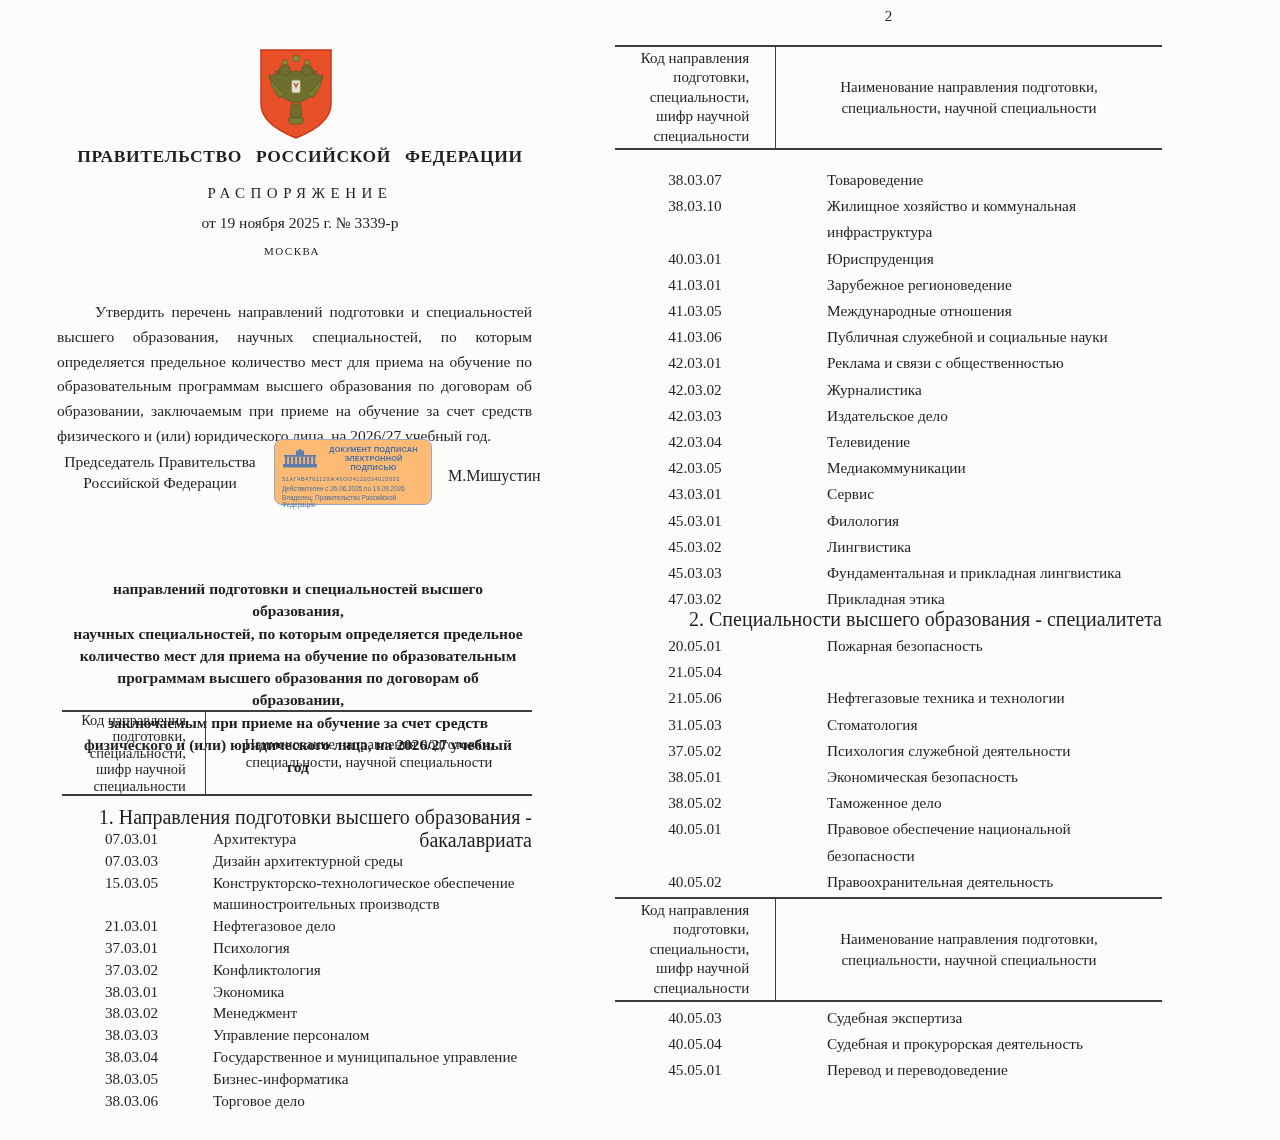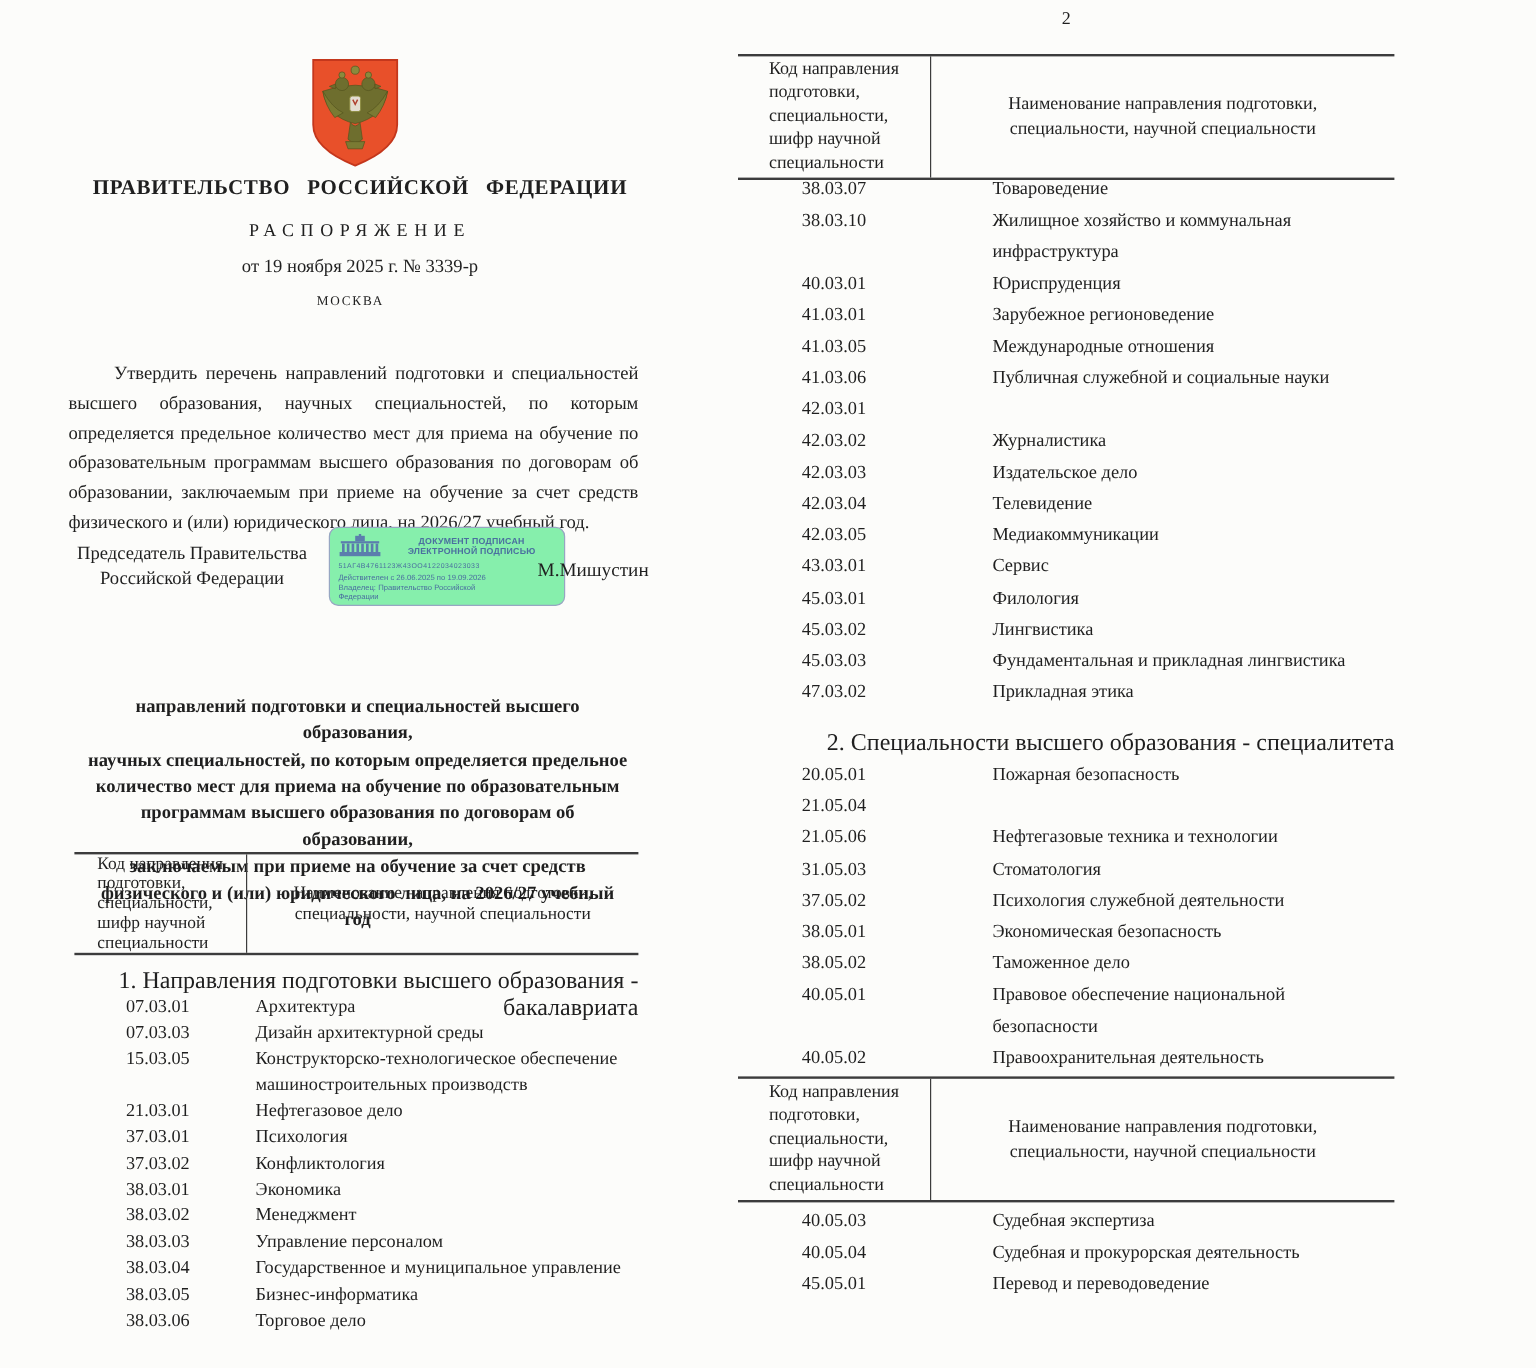--- a/index.html
+++ b/index.html
@@ -23,40 +23,40 @@
     font-size:15px; letter-spacing:5.5px; }
   .date-line { position:absolute; left:20px; top:214px; width:560px; text-align:center; font-size:15.5px; }
   .city { position:absolute; left:12px; top:245px; width:560px; text-align:center;
     font-size:11px; letter-spacing:1.5px; }
   .decree-text { position:absolute; left:57px; top:300px; width:475px;
     font-size:15.5px; line-height:24.8px; text-align:justify; text-indent:38px; }
   .sig-position { position:absolute; left:60px; top:452px; width:200px; text-align:center;
     font-size:15.5px; line-height:20.5px; white-space:pre-line; }
   .sig-name { position:absolute; left:448px; top:467px; width:90px; text-align:right; font-size:16px; }
 
-  .stamp { position:absolute; left:274px; top:439px; width:197px; height:66px;
-    border:1.5px solid #97a6c2; border-radius:8px; background:#86efac; padding:5px 7px 3px 7px;
+  .stamp { position:absolute; left:274px; top:439px; width:158px; height:66px;
+    border:1.5px solid #97a6c2; border-radius:8px; background:#fdba74; padding:5px 7px 3px 7px;
     font-family:"Liberation Sans","DejaVu Sans",sans-serif; color:#4a6f9f; }
   .stamp-top { display:flex; align-items:center; gap:5px; }
   .stamp-building { width:36px; height:20px; flex:0 0 auto; }
   .stamp-title { flex:1; font-size:7.3px; font-weight:bold; line-height:9px; text-align:center;
     white-space:pre-line; letter-spacing:.2px; }
   .stamp-cert { font-size:5.8px; margin-top:4px; letter-spacing:.4px; white-space:nowrap; }
   .stamp-valid { font-size:6.4px; margin-top:2.5px; }
   .stamp-owner { font-size:6.4px; margin-top:2px; line-height:7.5px; white-space:pre-line; }
 
   .perechen-title { position:absolute; left:20px; top:549px; width:560px; text-align:center;
     font-weight:bold; font-size:16.5px; letter-spacing:7px; }
   .perechen-sub { position:absolute; left:72px; top:578px; width:452px; text-align:center;
     font-weight:bold; font-size:15.5px; line-height:22.3px; white-space:pre-line; }
 
   
   .theader { position:absolute; border-top:2px solid #3c3c3c; border-bottom:2px solid #3c3c3c;
     display:flex; align-items:center; }
-  .th-code { text-align:left; white-space:pre-line; align-self:stretch;
+  .th-code { text-align:right; white-space:pre-line; align-self:stretch;
     display:flex; align-items:center; justify-content:center; }
   .th-name { flex:1; text-align:center; white-space:pre-line; border-left:1.5px solid #3c3c3c;
     align-self:stretch; display:flex; align-items:center; justify-content:center; }
   .trows { position:absolute; }
   .trow { display:flex; }
   .tcode { text-align:center; flex:0 0 auto; }
   .tname { flex:1; white-space:pre-line; }
   .section-title { position:absolute; text-align:right; font-size:20px; }
 
   
@@ -68,21 +68,21 @@
   #trows-left .trow { line-height:21.8px; }
   #trows-left .tcode { width:143px; }
   #trows-left .tname { padding-left:10px; }
 
   
   .pagenum { position:absolute; left:10px; top:8px; width:547px; text-align:center; font-size:15px; }
   #theader-r1 { left:10px; top:45px; width:547px; height:105px; font-size:15px; }
   #theader-r2 { left:10px; top:897px; width:547px; height:105px; font-size:15px; }
   #theader-r1 .th-code, #theader-r2 .th-code { width:160px; line-height:19.5px; }
   #theader-r1 .th-name, #theader-r2 .th-name { line-height:21px; }
-  #trows-r1 { left:10px; top:145px; width:547px; font-size:15.3px; }
+  #trows-r1 { left:10px; top:167px; width:547px; font-size:15.3px; }
   #section-2 { left:10px; top:608px; width:547px; }
   #trows-r2 { left:10px; top:633px; width:547px; font-size:15.3px; }
   #trows-r3 { left:10px; top:1005px; width:547px; font-size:15.3px; }
   #trows-r1 .trow, #trows-r2 .trow, #trows-r3 .trow { line-height:26.2px; }
   #trows-r1 .tcode, #trows-r2 .tcode, #trows-r3 .tcode { width:160px; }
   #trows-r1 .tname, #trows-r2 .tname, #trows-r3 .tname { padding-left:8px;margin-left:44px; }
 </style>
 </head>
 <body>
 
@@ -273,20 +273,21 @@
         <div class="tname">Международные отношения</div>
       </div>
 
       <div class="trow">
         <div class="tcode">41.03.06</div>
         <div class="tname">Публичная служебной и социальные науки</div>
       </div>
 
       <div class="trow">
         <div class="tcode">42.03.01</div>
+        <div class="tname">Реклама и связи с общественностью</div>
       </div>
 
       <div class="trow">
         <div class="tcode">42.03.02</div>
         <div class="tname">Журналистика</div>
       </div>
 
       <div class="trow">
         <div class="tcode">42.03.03</div>
         <div class="tname">Издательское дело</div>

